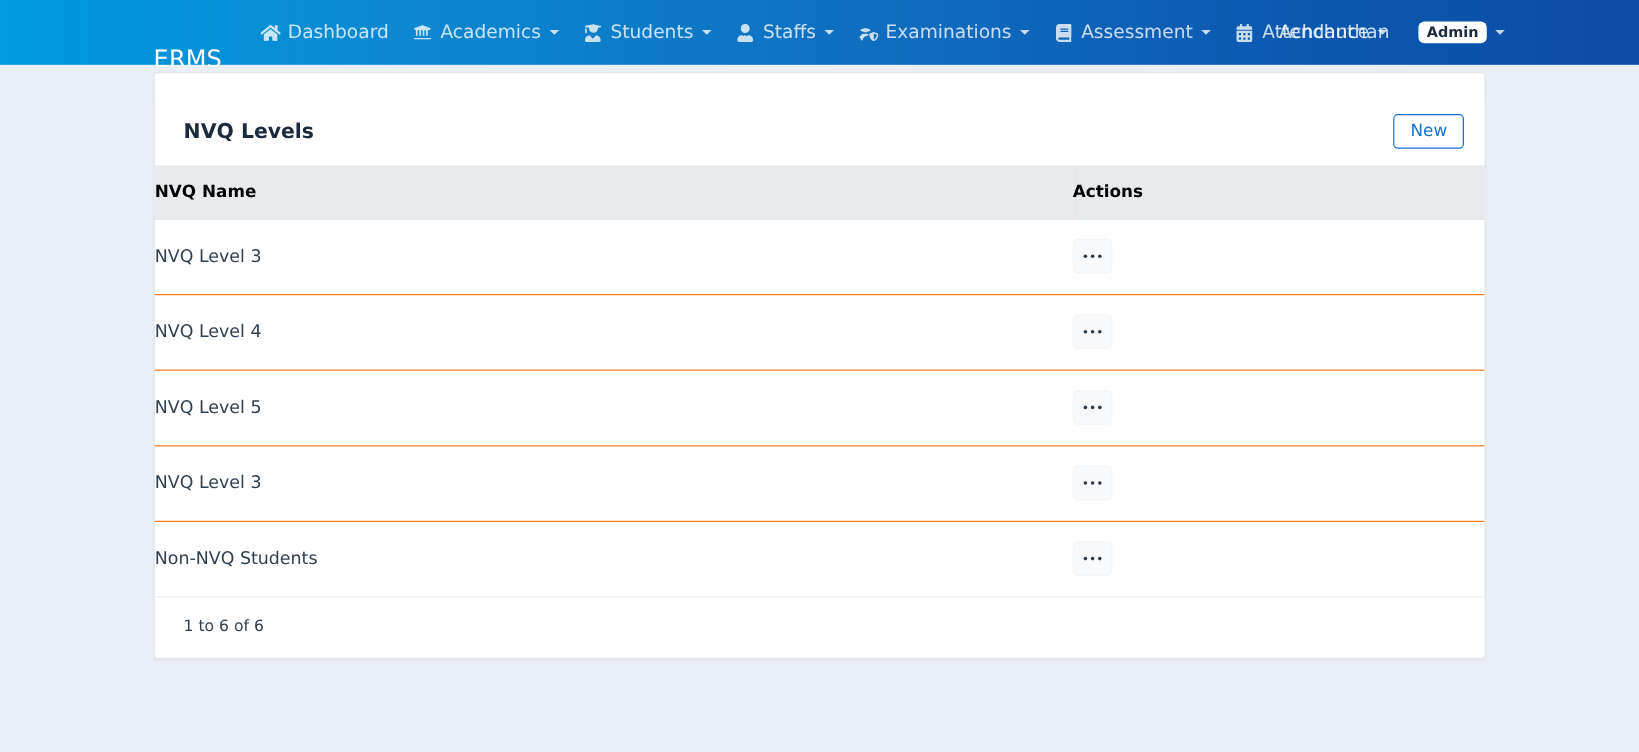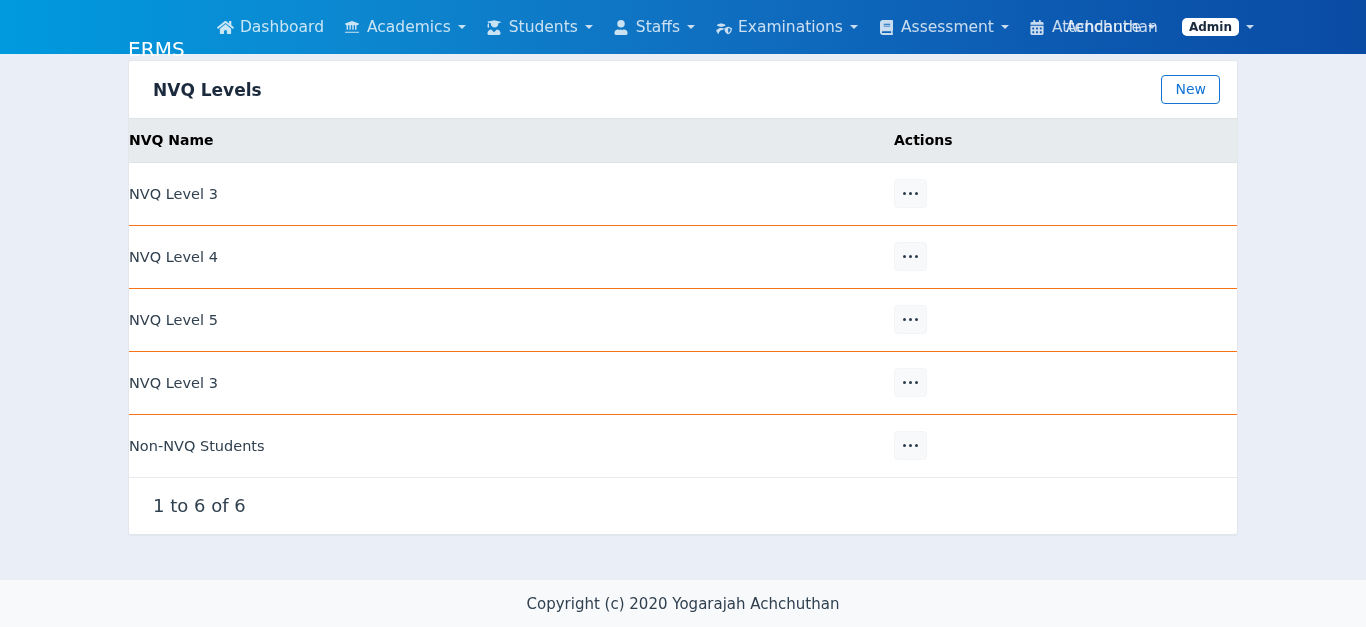--- a/index.html
+++ b/index.html
@@ -83,20 +83,21 @@
     box-shadow: 0 1px 1px rgba(0,0,0,.03);
   }
   .card-head {
     height: 57px;
     display: flex;
     align-items: center;
     justify-content: space-between;
     padding: 0 17px 0 24px;
     background: #fff;
     border-radius: 3px 3px 0 0;
+    margin-top: 20px;
   }
   .card-title {
     font-size: 17px;
     font-weight: bold;
     color: #1b2a3d;
   }
   .btn-new {
     font-size: 14px;
     color: #1273d4;
     background: #ffffff;
@@ -142,21 +143,21 @@
     border-radius: 4px;
     cursor: pointer;
   }
   .btn-dots i {
     width: 3.5px; height: 3.5px;
     background: #2b3b4e;
     border-radius: 50%;
     display: block;
   }
   .table-footer {
-    font-size: 18px;
+    font-size: 13px;
     color: #30404f;
     padding: 17px 0 18px 24px;
     background: #fff;
     border-radius: 0 0 3px 3px;
   }
 
   
   .site-footer {
     position: absolute;
     left: 0; bottom: 0;
@@ -324,17 +325,14 @@
                 <i></i>
               </span>
           </td>
         </tr>
       </tbody>
     </table>
 
     <div class="table-footer">1 to 6 of 6</div>
   </div>
 
-  <div class="site-footer">
-    <span>Copyright (c) 2020 Yogarajah Achchuthan</span>
-  </div>
 
 </div>
 
 </body></html>

